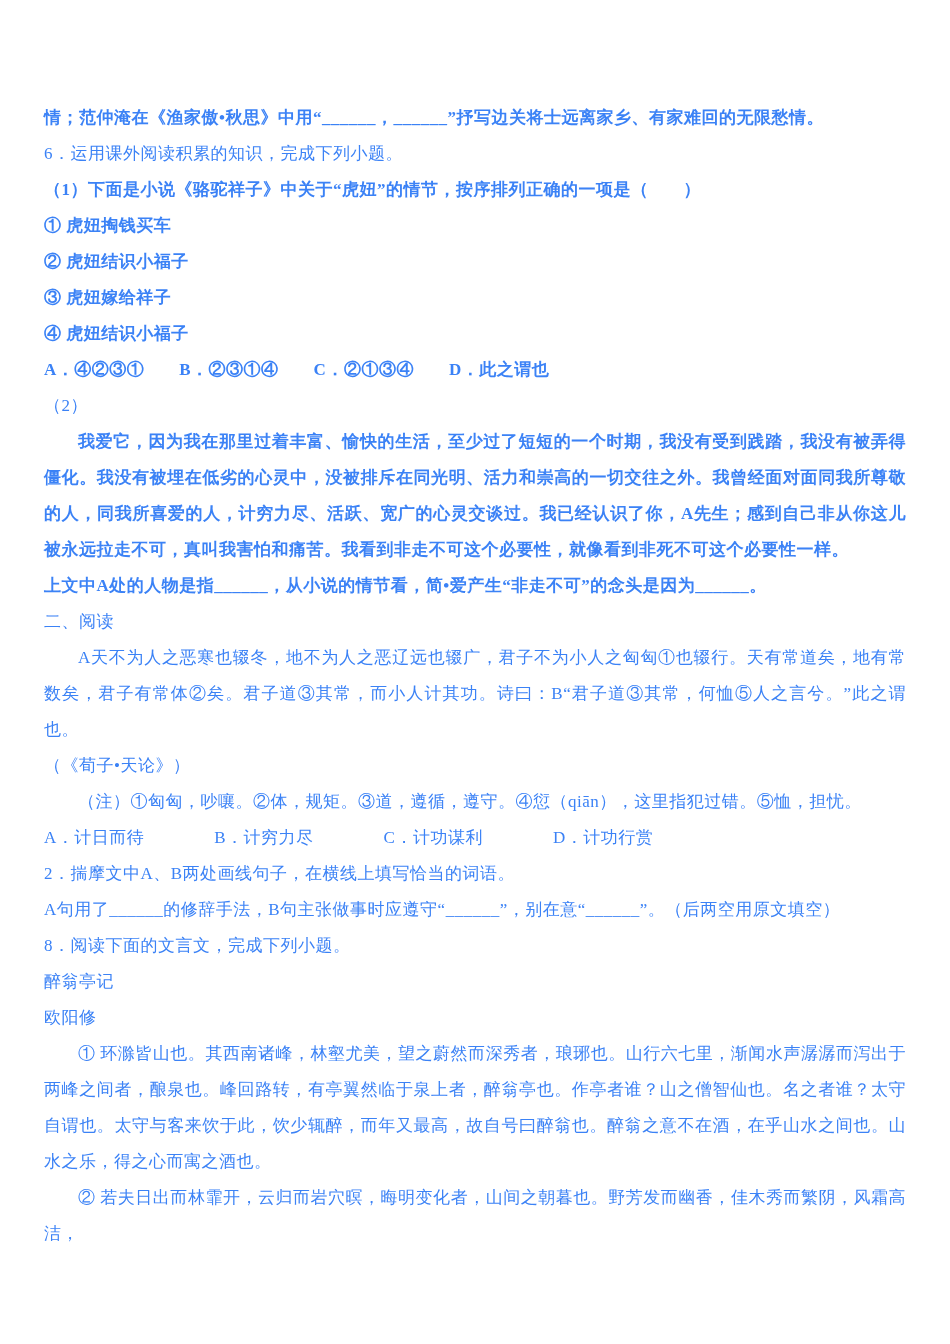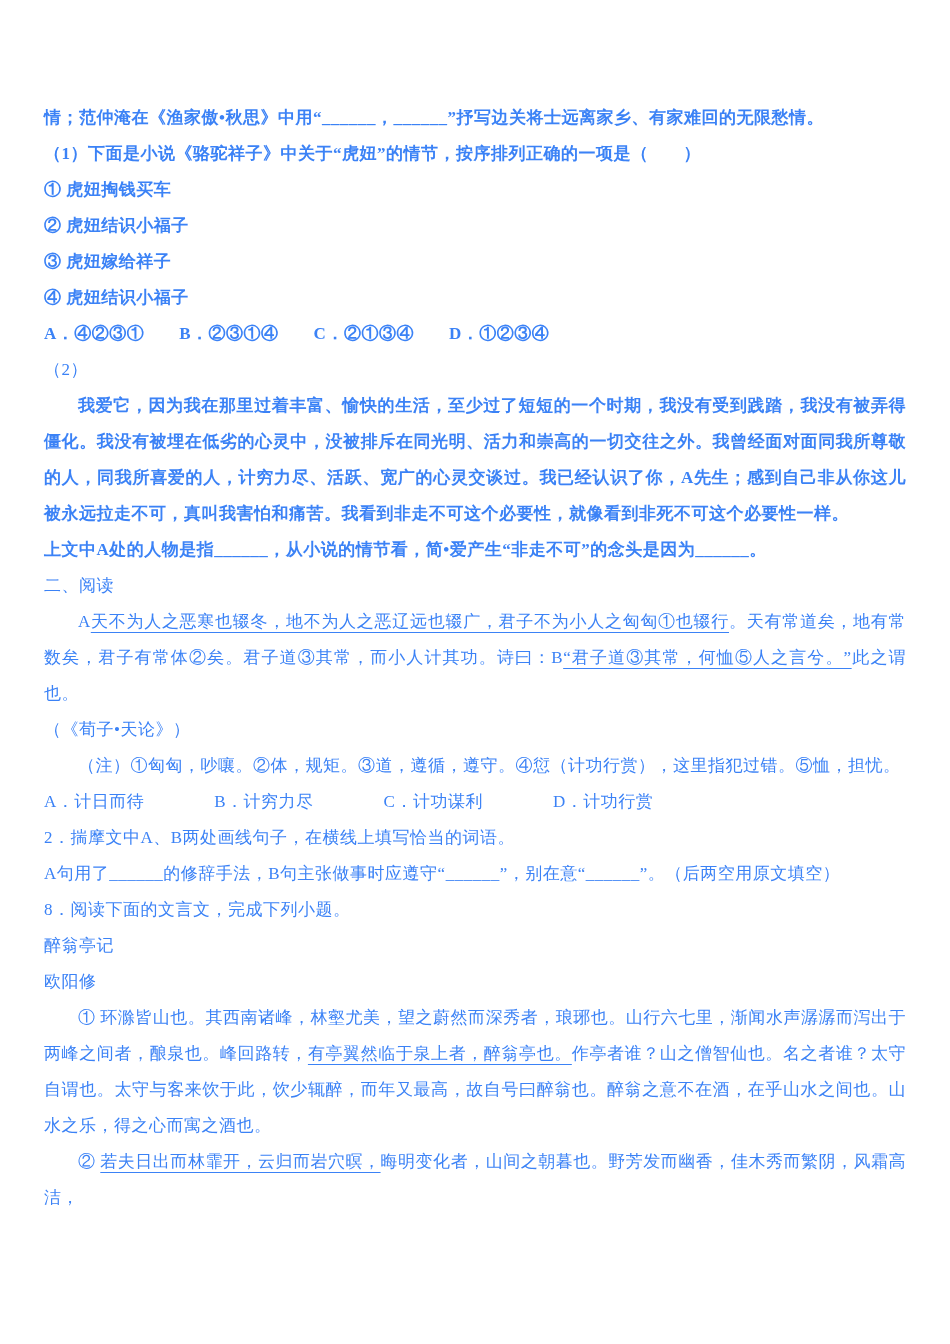--- a/index.html
+++ b/index.html
@@ -24,44 +24,44 @@
     font-size: 17px;
     line-height: 36px;
     text-align: left;
     word-break: break-all;
     letter-spacing: 0.5px;
   }
   .line.justify { text-align: justify; }
   .line.indent  { text-indent: 2em; }
   .line.bold    { font-weight: bold; }
   .u {
-    text-decoration: underline;
     text-underline-offset: 5px;
     text-decoration-thickness: 1px;
   }
 </style>
 </head>
 <body>
 
 <div class="page">
   <div id="content">
       <p class="line bold"><span>情；范仲淹在《渔家傲•秋思》中用“______，______”抒写边关将士远离家乡、有家难回的无限愁情。</span></p>
+      <p class="line"><span>6．运用课外阅读积累的知识，完成下列小题。</span></p>
       <p class="line bold"><span>（1）下面是小说《骆驼祥子》中关于“虎妞”的情节，按序排列正确的一项是（　　）</span></p>
       <p class="line bold"><span>① 虎妞掏钱买车</span></p>
       <p class="line bold"><span>② 虎妞结识小福子</span></p>
       <p class="line bold"><span>③ 虎妞嫁给祥子</span></p>
       <p class="line bold"><span>④ 虎妞结识小福子</span></p>
-      <p class="line bold"><span>A．④②③①　　B．②③①④　　C．②①③④　　D．①②③④</span></p>
+      <p class="line bold"><span>A．④②③①　　B．②③①④　　C．②①③④　　D．此之谓也</span></p>
       <p class="line"><span>（2）</span></p>
       <p class="line bold indent justify"><span>我爱它，因为我在那里过着丰富、愉快的生活，至少过了短短的一个时期，我没有受到践踏，我没有被弄得僵化。我没有被埋在低劣的心灵中，没被排斥在同光明、活力和崇高的一切交往之外。我曾经面对面同我所尊敬的人，同我所喜爱的人，计穷力尽、活跃、宽广的心灵交谈过。我已经认识了你，A先生；感到自己非从你这儿被永远拉走不可，真叫我害怕和痛苦。我看到非走不可这个必要性，就像看到非死不可这个必要性一样。</span></p>
       <p class="line bold"><span>上文中A处的人物是指______，从小说的情节看，简•爱产生“非走不可”的念头是因为______。</span></p>
       <p class="line"><span>二、阅读</span></p>
       <p class="line indent justify"><span>A</span><span class="u">天不为人之恶寒也辍冬，地不为人之恶辽远也辍广，君子不为小人之匈匈①也辍行</span><span>。天有常道矣，地有常数矣，君子有常体②矣。君子道③其常，而小人计其功。诗曰：B</span><span class="u">“君子道③其常，何恤⑤人之言兮。”</span><span>此之谓也。</span></p>
       <p class="line"><span>（《荀子•天论》）</span></p>
-      <p class="line indent justify"><span>（注）①匈匈，吵嚷。②体，规矩。③道，遵循，遵守。④愆（计功行赏），这里指犯过错。⑤恤，担忧。</span></p>
+      <p class="line indent justify"><span>（注）①匈匈，吵嚷。②体，规矩。③道，遵循，遵守。④愆（qiān），这里指犯过错。⑤恤，担忧。</span></p>
       <p class="line"><span>A．计日而待　　　　B．计穷力尽　　　　C．计功谋利　　　　D．计功行赏</span></p>
       <p class="line"><span>2．揣摩文中A、B两处画线句子，在横线上填写恰当的词语。</span></p>
       <p class="line"><span>A句用了______的修辞手法，B句主张做事时应遵守“______”，别在意“______”。（后两空用原文填空）</span></p>
       <p class="line"><span>8．阅读下面的文言文，完成下列小题。</span></p>
       <p class="line"><span>醉翁亭记</span></p>
       <p class="line"><span>欧阳修</span></p>
       <p class="line indent justify"><span>① 环滁皆山也。其西南诸峰，林壑尤美，望之蔚然而深秀者，琅琊也。山行六七里，渐闻水声潺潺而泻出于两峰之间者，酿泉也。峰回路转，</span><span class="u">有亭翼然临于泉上者，醉翁亭也。</span><span>作亭者谁？山之僧智仙也。名之者谁？太守自谓也。太守与客来饮于此，饮少辄醉，而年又最高，故自号曰醉翁也。醉翁之意不在酒，在乎山水之间也。山水之乐，得之心而寓之酒也。</span></p>
       <p class="line indent justify"><span>② </span><span class="u">若夫日出而林霏开，云归而岩穴暝，</span><span>晦明变化者，山间之朝暮也。野芳发而幽香，佳木秀而繁阴，风霜高洁，</span></p>
     </div>
 </div>

